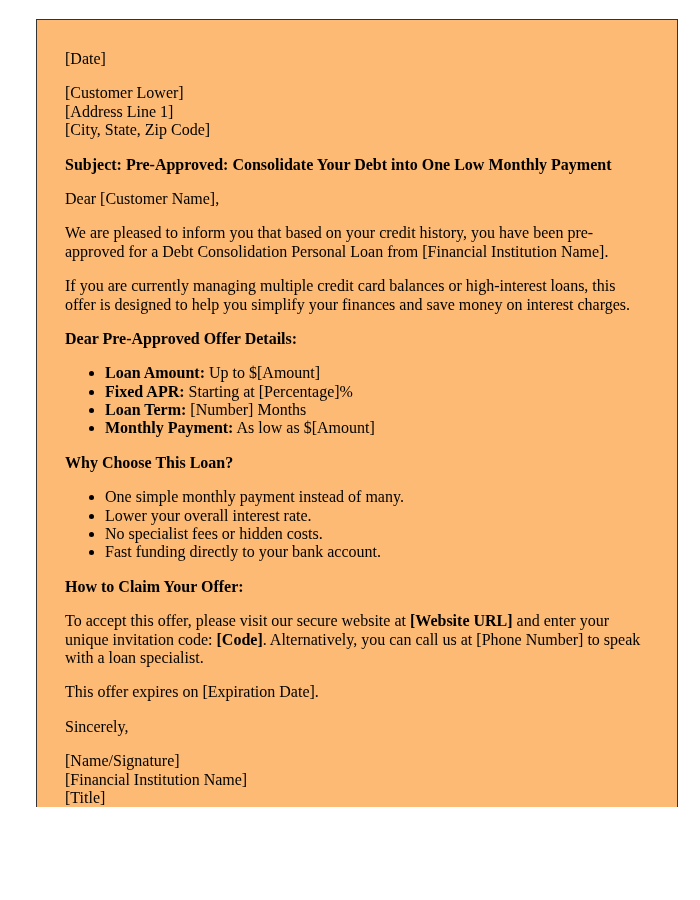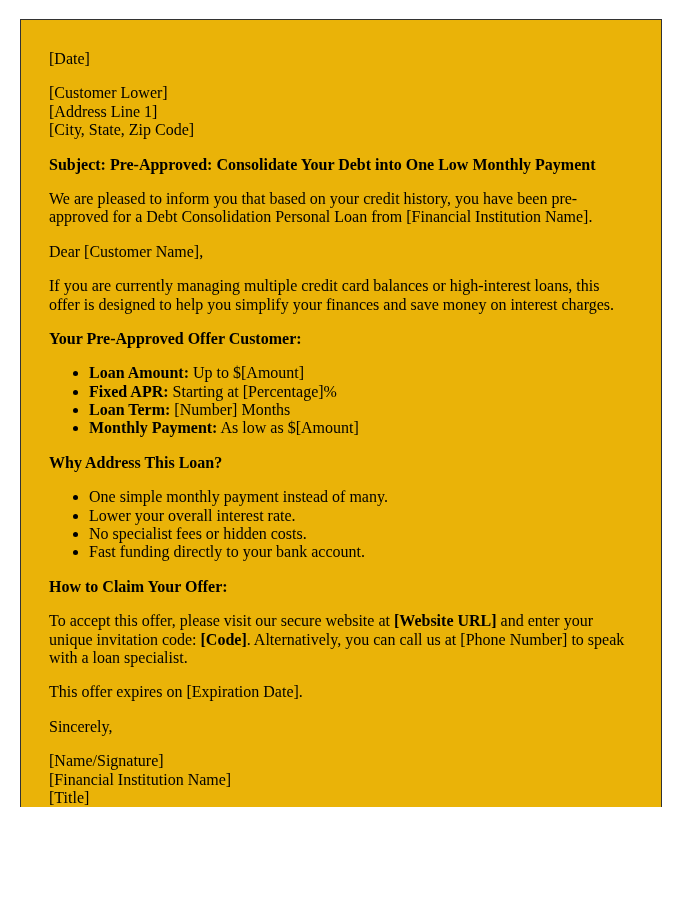--- a/index.html
+++ b/index.html
@@ -11,28 +11,28 @@
     width: 700px;
     height: 900px;
     position: relative;
     font-family: "Liberation Serif", serif;
     font-size: 16px;
     color: #000000;
     -webkit-font-smoothing: antialiased;
   }
   .letter {
     position: absolute;
-    left: 20px;
+    left: 36px;
     top: 19px;
     width: 584px;
     border: 1px solid #333333;
     border-bottom: none;
     padding: 30px 28px 0 28px;
     line-height: 1.15;
-    background: #eab308;
+    background: #fdba74;
   }
   .letter p,
   .letter .block {
     margin: 16px 0;
   }
   .letter > :first-child { margin-top: 0; }
   .letter > :last-child { margin-bottom: 0; padding-bottom: 0; }
   .bold { font-weight: bold; }
   ul {
     margin: 0 0;
@@ -49,36 +49,36 @@
   <p>[Date]</p>
 
   <div class="block">
     <div>[Customer Lower]</div>
     <div>[Address Line 1]</div>
     <div>[City, State, Zip Code]</div>
   </div>
 
   <p class="bold">Subject: Pre-Approved: Consolidate Your Debt into One Low Monthly Payment</p>
 
+  <p>Dear [Customer Name],</p>
+
   <p>We are pleased to inform you that based on your credit history, you have been pre-approved for a Debt Consolidation Personal Loan from [Financial Institution Name].</p>
-
-  <p>Dear [Customer Name],</p>
 
   <p>If you are currently managing multiple credit card balances or high-interest loans, this offer is designed to help you simplify your finances and save money on interest charges.</p>
 
-  <p class="bold">Your Pre-Approved Offer Customer:</p>
+  <p class="bold">Dear Pre-Approved Offer Details:</p>
 
   <ul>
     <li><span class="bold">Loan Amount:</span><span> Up to $[Amount]</span></li>
     <li><span class="bold">Fixed APR:</span><span> Starting at [Percentage]%</span></li>
     <li><span class="bold">Loan Term:</span><span> [Number] Months</span></li>
     <li><span class="bold">Monthly Payment:</span><span> As low as $[Amount]</span></li>
   </ul>
 
-  <p class="bold">Why Address This Loan?</p>
+  <p class="bold">Why Choose This Loan?</p>
 
   <ul>
     <li>One simple monthly payment instead of many.</li>
     <li>Lower your overall interest rate.</li>
     <li>No specialist fees or hidden costs.</li>
     <li>Fast funding directly to your bank account.</li>
   </ul>
 
   <p class="bold">How to Claim Your Offer:</p>
 

